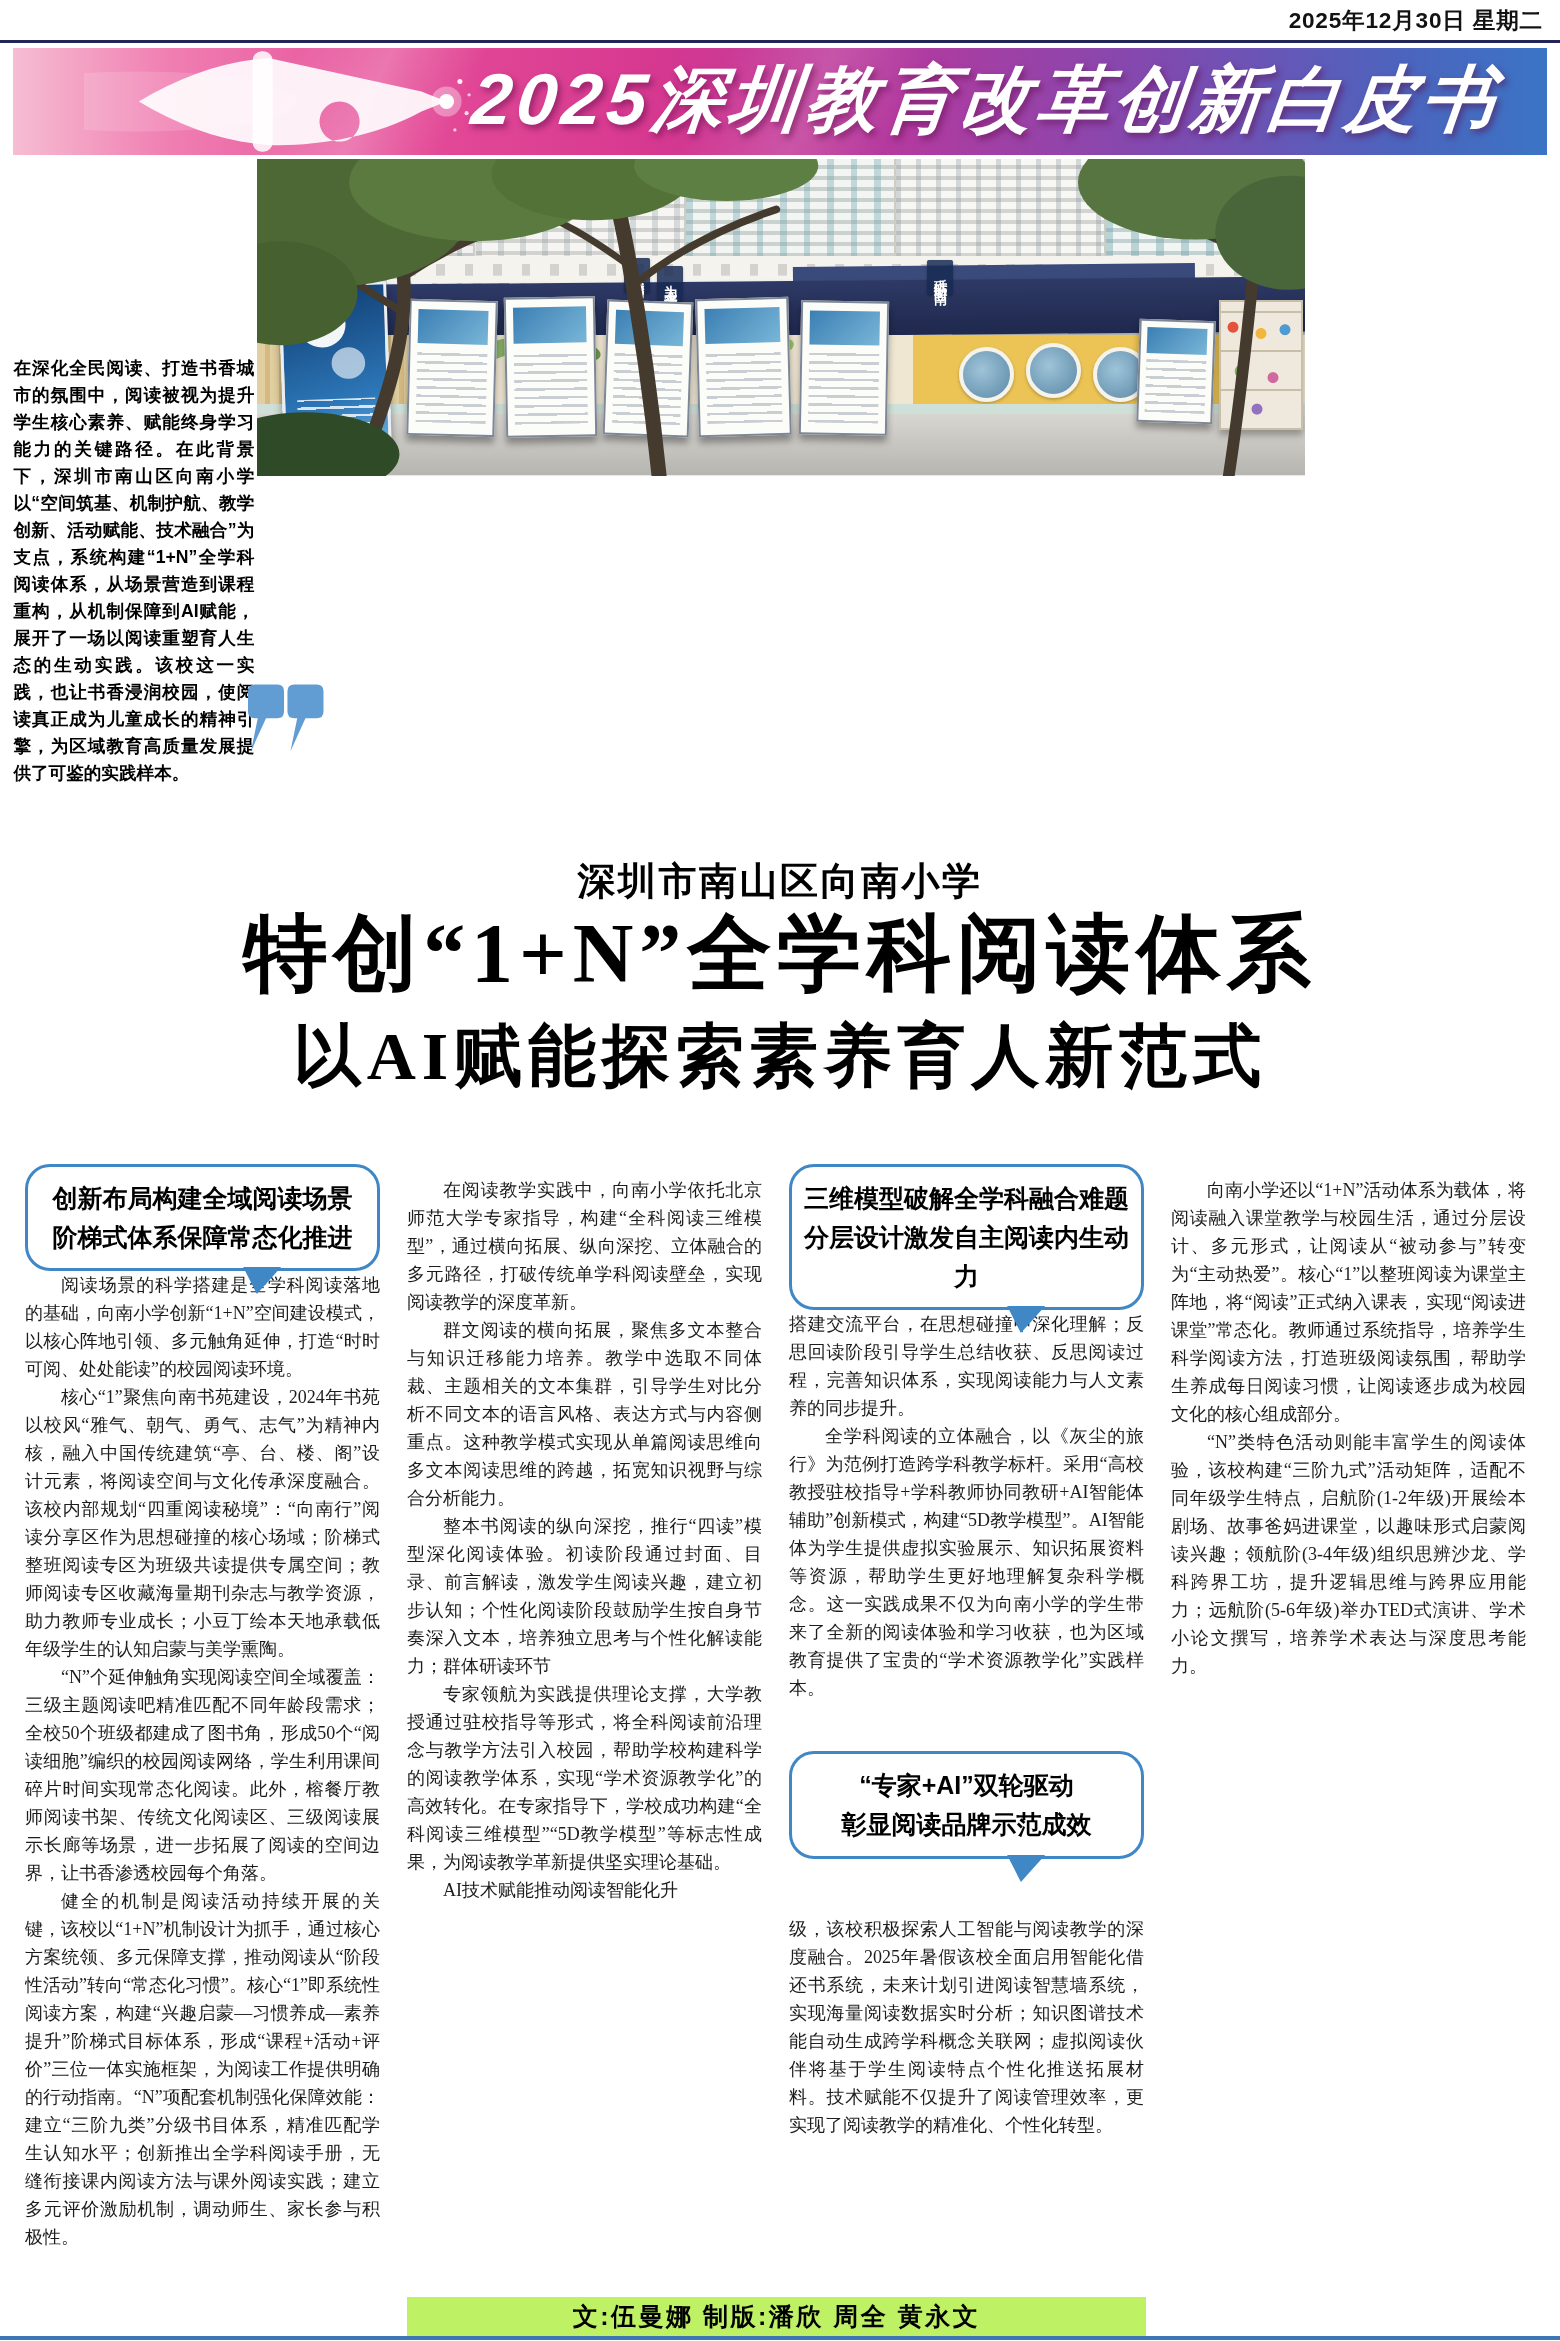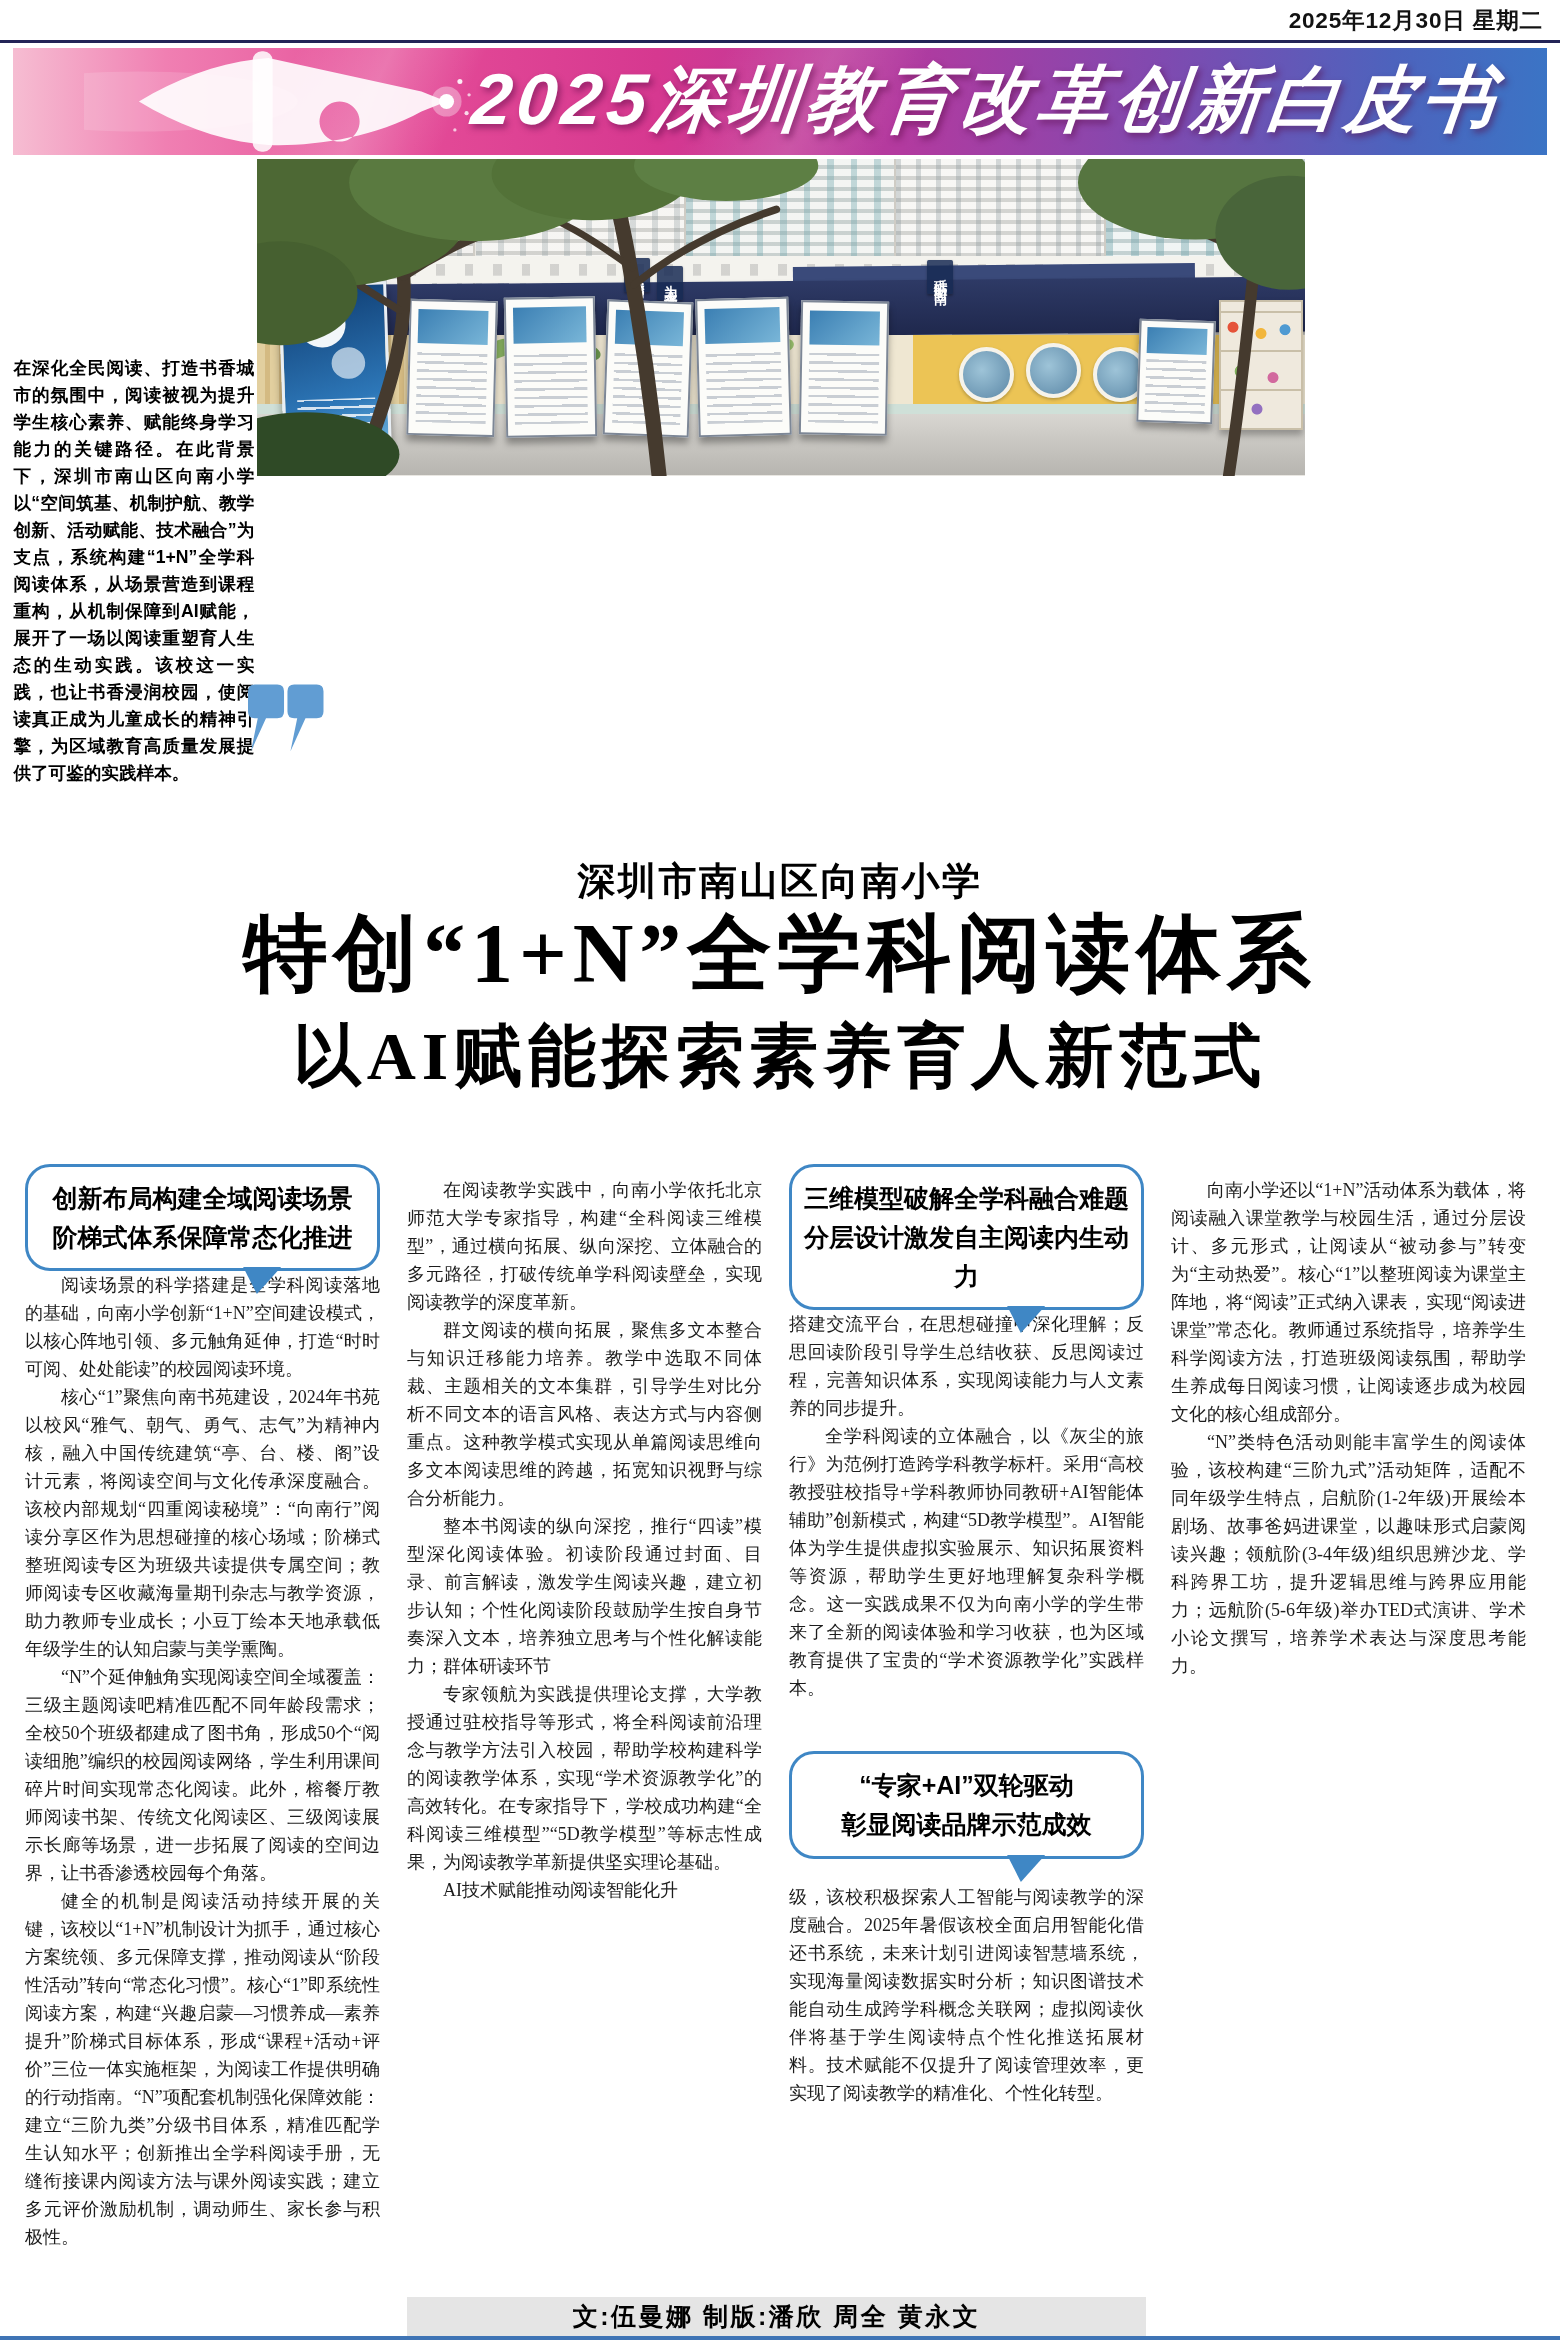--- a/index.html
+++ b/index.html
@@ -79,24 +79,24 @@
   .col p.noind { text-indent:0; }
   .grp-gap-a { margin-top:55px; }
   .grp-gap-b { margin-top:67px; }
 
   .bubble { position:relative; border:3.4px solid #3f87c5; border-radius:25px; padding:11.7px 6.7px; text-align:center;
     font-weight:bold; font-size:25px; line-height:39px; color:#000; background:#fff;
     font-family:"Liberation Sans","DejaVu Sans",sans-serif; text-indent:0; }
   .bubble .tail { position:absolute; bottom:-26px; right:92px; width:0; height:0;
     border-top:27px solid #3f87c5; border-left:6.7px solid transparent; border-right:32px solid transparent; transform:skewX(16deg); }
   .after-bubble { margin-top:39px; }
-  .mid-bubble { margin-top:49px; margin-bottom:24px;text-align:center; }
-
-  
-  .credit-bar { position:absolute; left:407px; top:2297px; width:739px; height:39px; background:#e5e5e5;
+  .mid-bubble { margin-top:49px; margin-bottom:56px;text-align:center; }
+
+  
+  .credit-bar { position:absolute; left:407px; top:2297px; width:739px; height:39px; background:#bef264;
     display:flex; align-items:center; justify-content:center; font-size:25px; font-weight:bold; color:#000; letter-spacing:2.5px; }
   .bottom-rule { position:absolute; left:0; top:2336px; width:100%; height:4.2px; background:#3f74b5; }
 </style>
 </head>
 <body>
 
 <div class="page">
 
   <div class="masthead-row">
     <span class="date-text">2025年12月30日 星期二</span>

